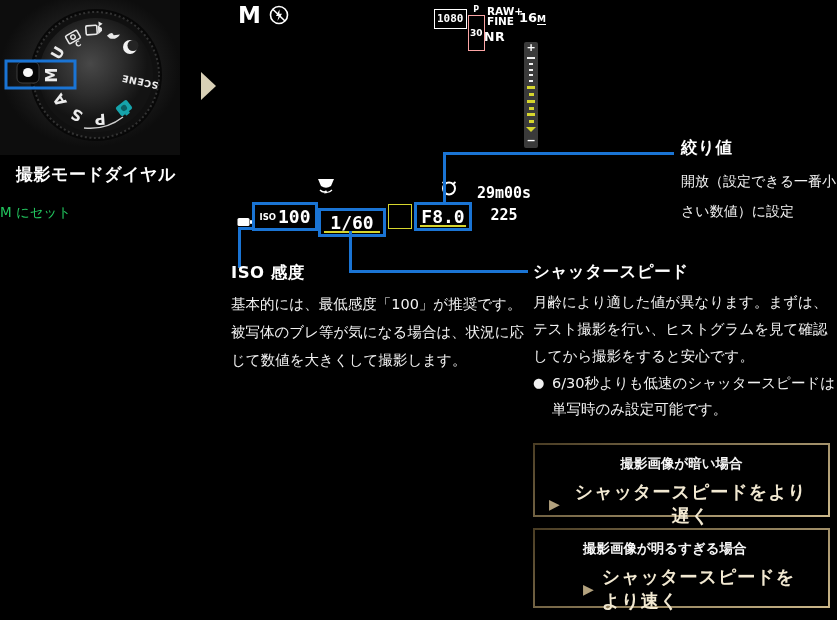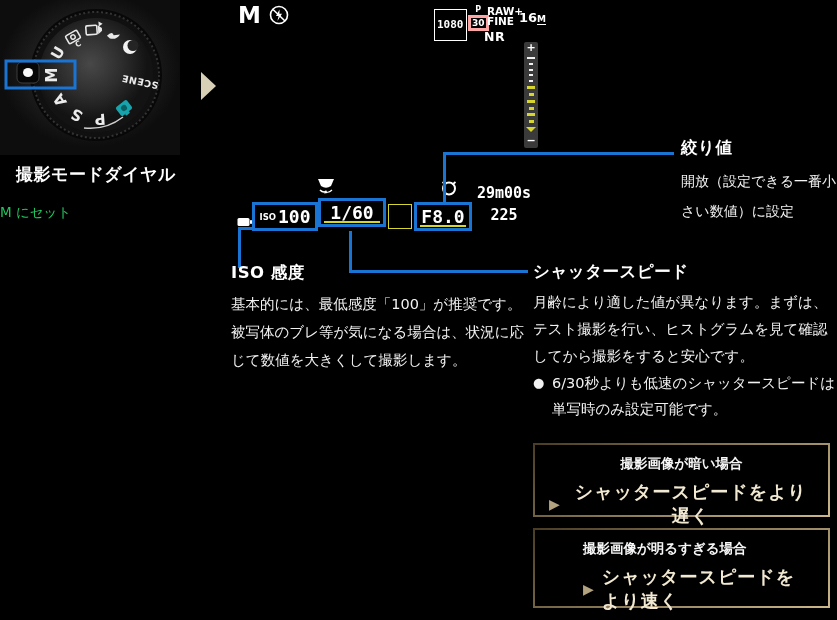--- a/index.html
+++ b/index.html
@@ -27,24 +27,24 @@
 
   
   .fwd-arrow{left:201px;top:72px;width:0;height:0;
     border-left:15px solid #d8d0b6;border-top:14px solid transparent;border-bottom:14px solid transparent;}
 
   
   .lcd-mode{left:238px;top:2px;font-size:23px;font-weight:bold;}
   .flash-icon{left:269px;top:5px;width:20px;height:20px;}
 
   .badge-1080{left:434px;top:9px;border:1px solid #fff;font-size:11px;font-weight:bold;
-    padding:8px 2px;line-height:14px;font-family:"DejaVu Sans Mono",monospace;}
+    padding:2px 2px;line-height:14px;font-family:"DejaVu Sans Mono",monospace;}
   .badge-fps{left:468px;top:6px;display:flex;flex-direction:column;align-items:center;}
   .badge-fps .p{font-size:8px;font-weight:bold;line-height:8px;}
-  .badge-fps .n{font-size:9px;font-weight:bold;border:3px solid #fca5a5;padding:0 1px;line-height:10px;margin-top:1px;}
+  .badge-fps .n{font-size:9px;font-weight:bold;border:1px solid #fca5a5;padding:12px 1px;line-height:10px;margin-top:1px;}
   .badge-q{left:487px;top:6px;font-size:10.5px;font-weight:bold;line-height:10px;text-align:left;
     font-family:"DejaVu Sans",sans-serif;}
   .badge-size{left:519px;top:7px;font-weight:bold;}
   .badge-size .n{font-size:13px;}
   .badge-size .u{font-size:9px;border-bottom:1px solid #fff;}
   .badge-nr{left:484px;top:29px;font-size:12.5px;font-weight:bold;letter-spacing:0.5px;}
 
   
   .meter{left:524px;top:42px;width:14px;height:106px;background:#3a3a3a;border-radius:2px;
     display:flex;flex-direction:column;align-items:center;justify-content:space-between;padding:1px 0 2px;}
@@ -54,21 +54,21 @@
   .tick.y{background:var(--lcd-yellow);height:3px;}
   .tri-down{width:0;height:0;border-top:5px solid var(--lcd-yellow);
     border-left:5px solid transparent;border-right:5px solid transparent;}
 
   
   .battery{left:237px;top:212px;width:16px;height:10px;}
   .valbox{border:3px solid var(--accent-blue);height:29px;display:flex;align-items:center;
     justify-content:center;font-family:"DejaVu Sans Mono",monospace;font-weight:bold;font-size:18px;}
   .iso-box{left:252px;top:202px;width:66px;}
   .iso-box .iso-lab{font-size:8.5px;font-weight:bold;margin-right:2px;font-family:"DejaVu Sans",sans-serif;}
-  .ss-box{left:318px;top:198px;width:68px;text-align:center;}
+  .ss-box{left:318px;top:208px;width:68px;text-align:center;}
   .f-box{left:414px;top:202px;width:58px;}
   .yunder{position:absolute;left:3px;right:3px;bottom:1px;height:2px;background:var(--lcd-yellow);}
   .blank-box{left:388px;top:204px;width:24px;height:25px;border:1.5px solid var(--lcd-yellow);}
   .ico20{width:20px;height:22px;}
   .shutter-ico{left:316px;top:177px;}
   .dial-ico{left:439px;top:175px;}
   .time{left:468px;top:184px;width:72px;text-align:center;font-family:"DejaVu Sans Mono",monospace;
     font-weight:bold;font-size:15px;}
   .shots{left:468px;top:206px;width:72px;text-align:center;font-family:"DejaVu Sans Mono",monospace;
     font-weight:bold;font-size:15px;}

